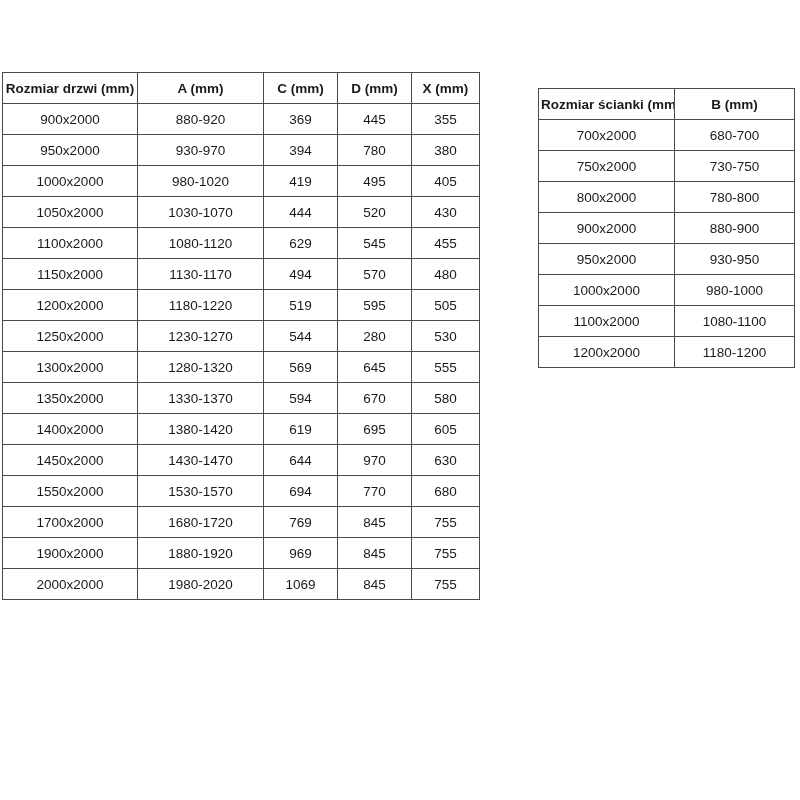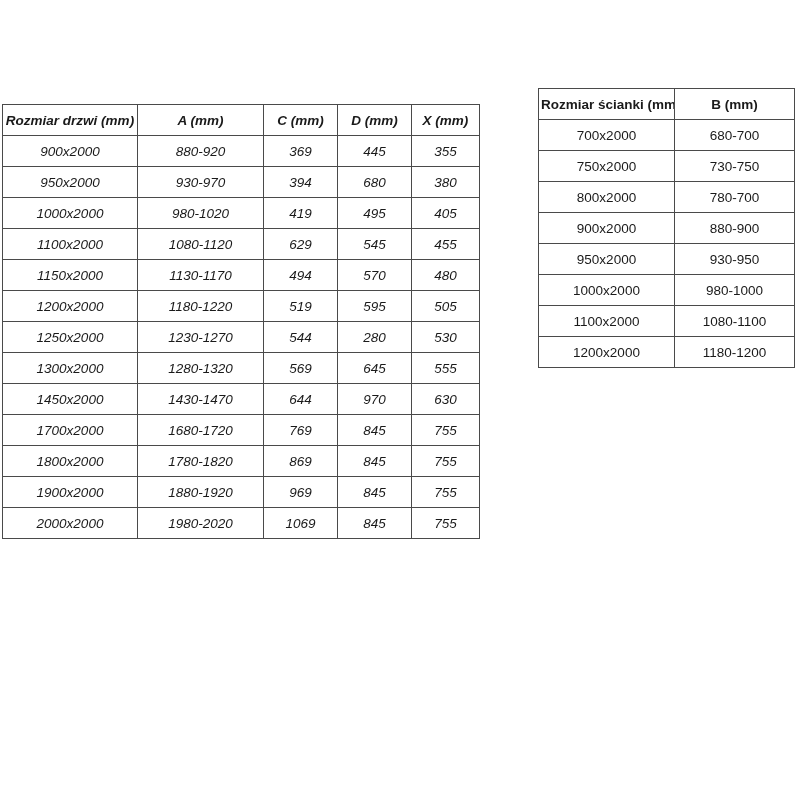--- a/index.html
+++ b/index.html
@@ -26,21 +26,21 @@
     border:1px solid var(--border-color);
     text-align:center;
     vertical-align:middle;
     font-size:13.5px;
     height:31px;
     padding:0 2px;
     white-space:nowrap;
     overflow:hidden;
   }
   table.spec th{font-weight:bold;}
-  #door-table{top:104px;left:2px;width:477px;font-style:italic;}
+  #door-table{top:72px;left:2px;width:477px;}
   #wall-table{top:88px;left:538px;width:256px;}
 </style>
 </head>
 <body>
 
 <div class="canvas">
 
   <table class="spec" id="door-table">
     <colgroup>
       <col style="width:135px">
@@ -63,31 +63,38 @@
           <td>900x2000</td>
           <td>880-920</td>
           <td>369</td>
           <td>445</td>
           <td>355</td>
         </tr>
         <tr>
           <td>950x2000</td>
           <td>930-970</td>
           <td>394</td>
-          <td>680</td>
+          <td>780</td>
           <td>380</td>
         </tr>
         <tr>
           <td>1000x2000</td>
           <td>980-1020</td>
           <td>419</td>
           <td>495</td>
           <td>405</td>
         </tr>
         <tr>
+          <td>1050x2000</td>
+          <td>1030-1070</td>
+          <td>444</td>
+          <td>520</td>
+          <td>430</td>
+        </tr>
+        <tr>
           <td>1100x2000</td>
           <td>1080-1120</td>
           <td>629</td>
           <td>545</td>
           <td>455</td>
         </tr>
         <tr>
           <td>1150x2000</td>
           <td>1130-1170</td>
           <td>494</td>
@@ -109,37 +116,51 @@
           <td>530</td>
         </tr>
         <tr>
           <td>1300x2000</td>
           <td>1280-1320</td>
           <td>569</td>
           <td>645</td>
           <td>555</td>
         </tr>
         <tr>
+          <td>1350x2000</td>
+          <td>1330-1370</td>
+          <td>594</td>
+          <td>670</td>
+          <td>580</td>
+        </tr>
+        <tr>
+          <td>1400x2000</td>
+          <td>1380-1420</td>
+          <td>619</td>
+          <td>695</td>
+          <td>605</td>
+        </tr>
+        <tr>
           <td>1450x2000</td>
           <td>1430-1470</td>
           <td>644</td>
           <td>970</td>
           <td>630</td>
         </tr>
         <tr>
+          <td>1550x2000</td>
+          <td>1530-1570</td>
+          <td>694</td>
+          <td>770</td>
+          <td>680</td>
+        </tr>
+        <tr>
           <td>1700x2000</td>
           <td>1680-1720</td>
           <td>769</td>
-          <td>845</td>
-          <td>755</td>
-        </tr>
-        <tr>
-          <td>1800x2000</td>
-          <td>1780-1820</td>
-          <td>869</td>
           <td>845</td>
           <td>755</td>
         </tr>
         <tr>
           <td>1900x2000</td>
           <td>1880-1920</td>
           <td>969</td>
           <td>845</td>
           <td>755</td>
         </tr>
@@ -168,21 +189,21 @@
         <tr>
           <td>700x2000</td>
           <td>680-700</td>
         </tr>
         <tr>
           <td>750x2000</td>
           <td>730-750</td>
         </tr>
         <tr>
           <td>800x2000</td>
-          <td>780-700</td>
+          <td>780-800</td>
         </tr>
         <tr>
           <td>900x2000</td>
           <td>880-900</td>
         </tr>
         <tr>
           <td>950x2000</td>
           <td>930-950</td>
         </tr>
         <tr>

